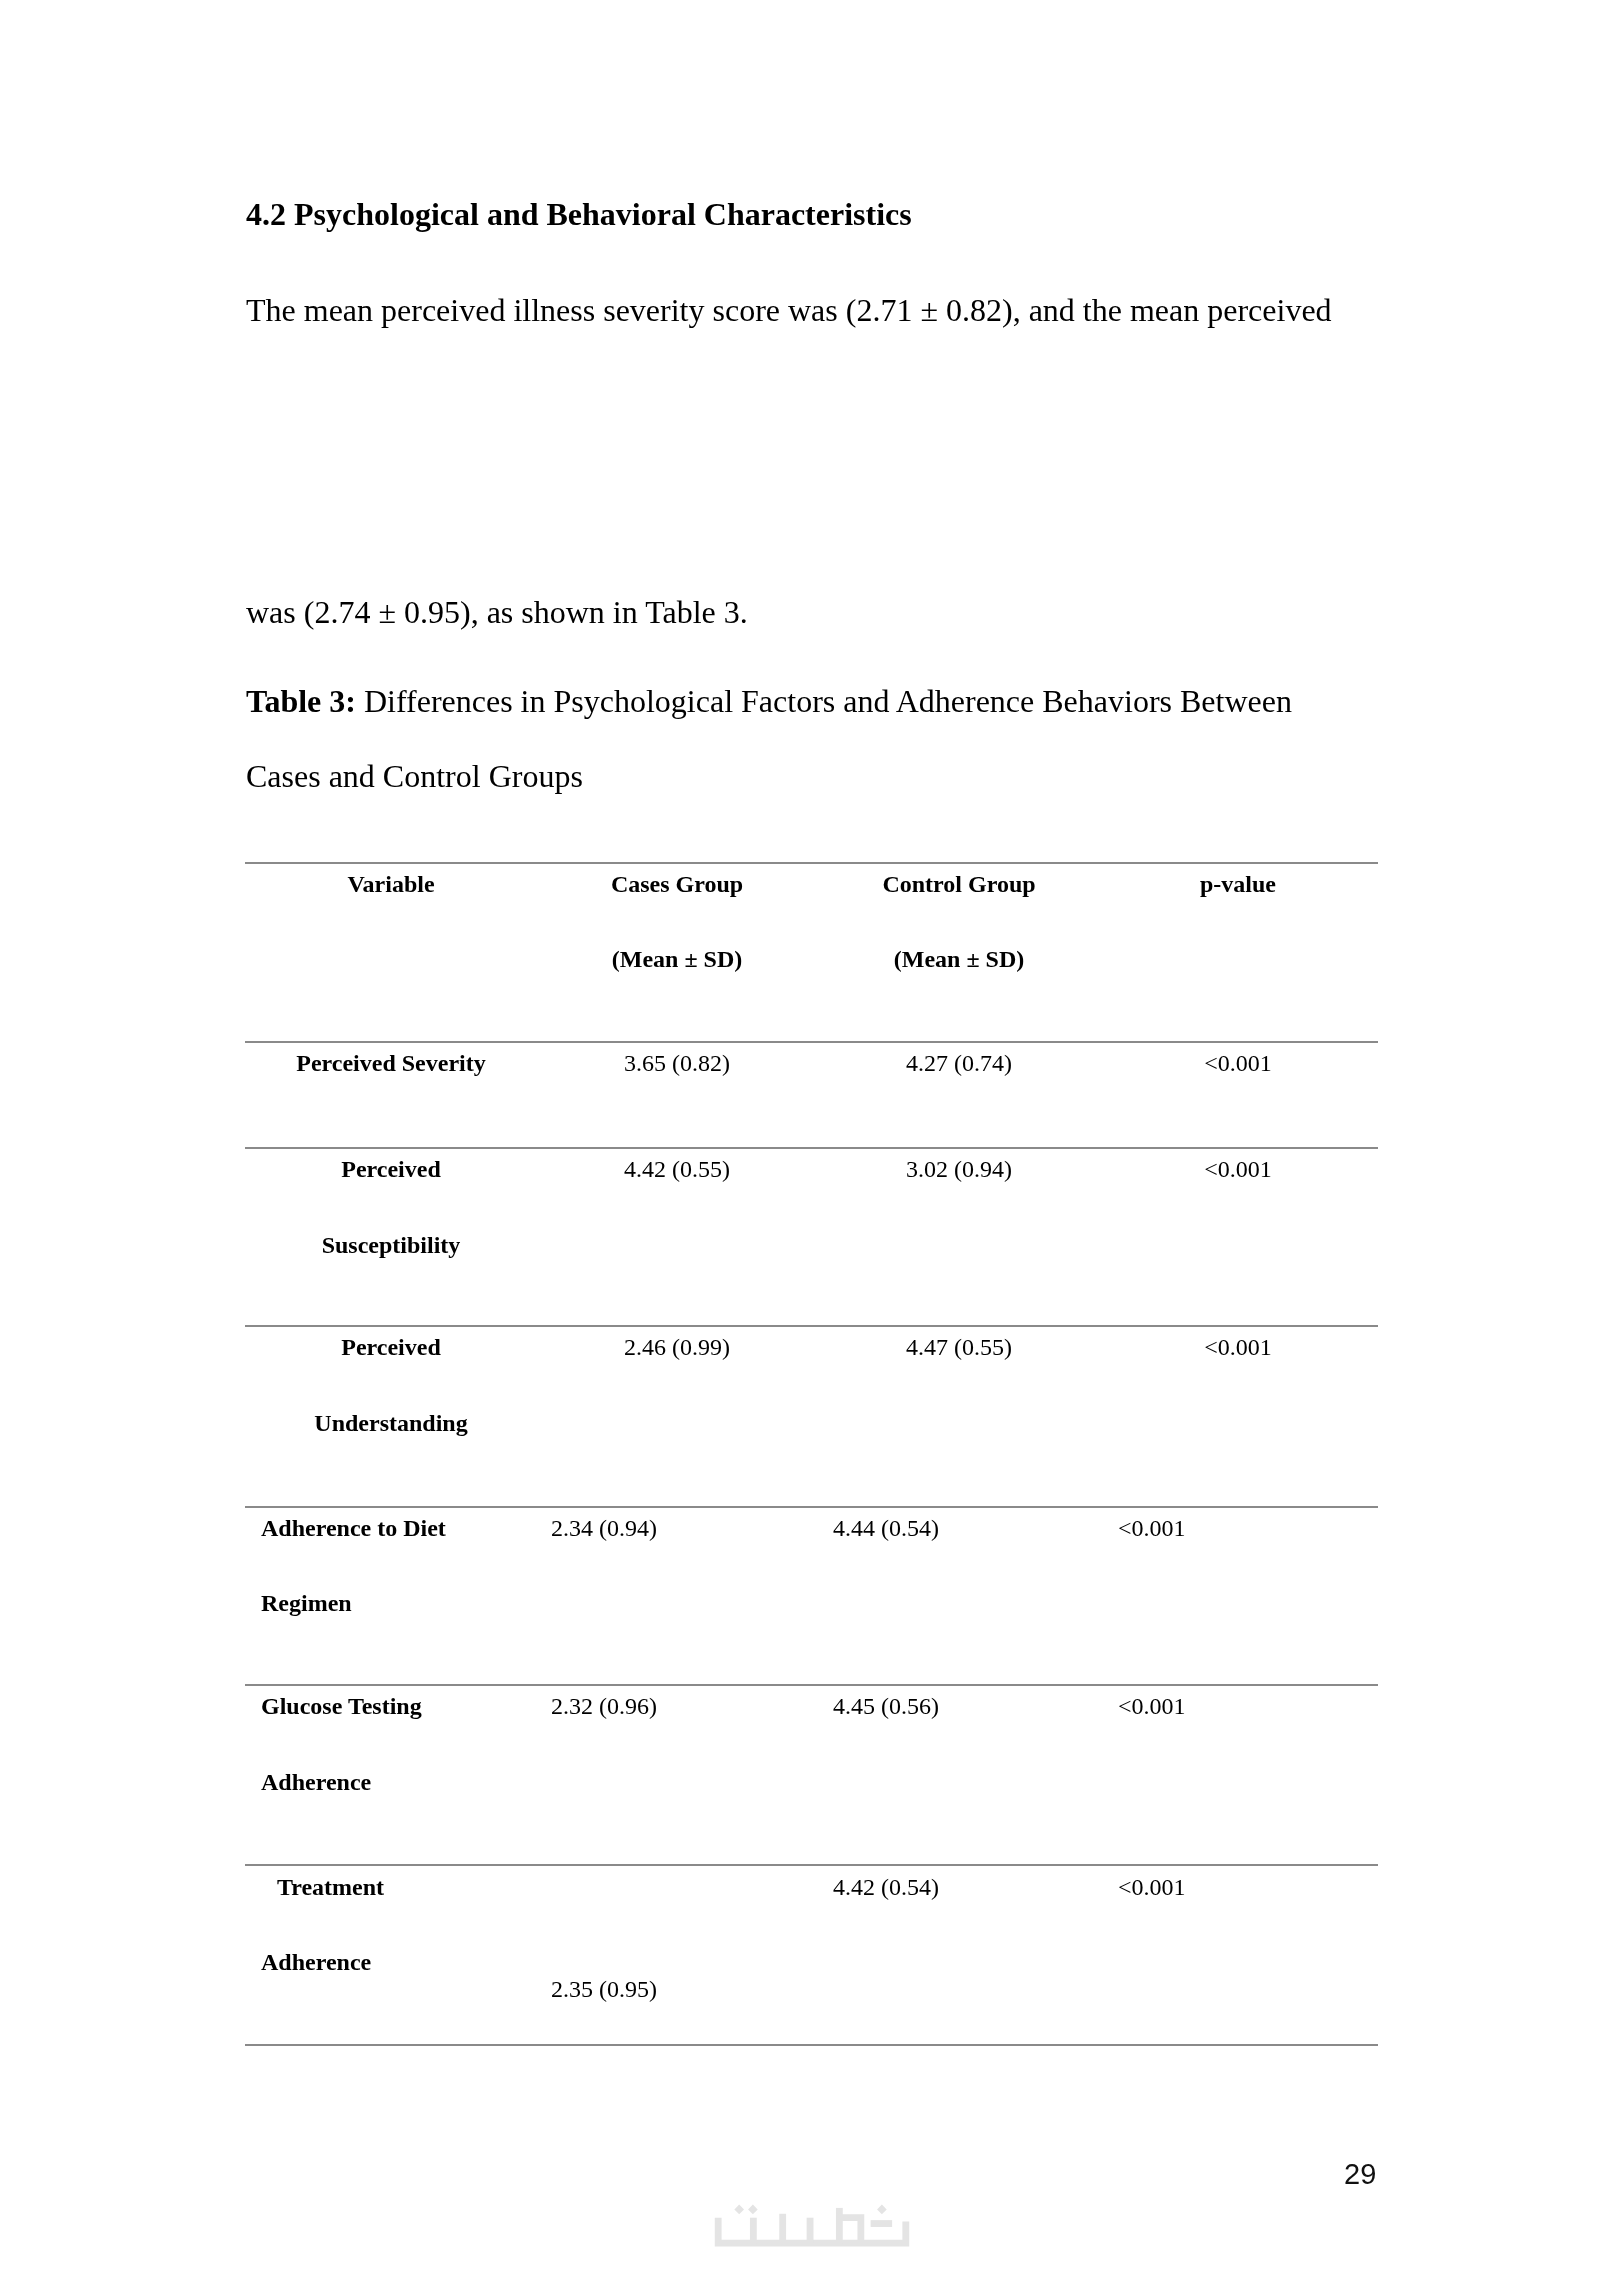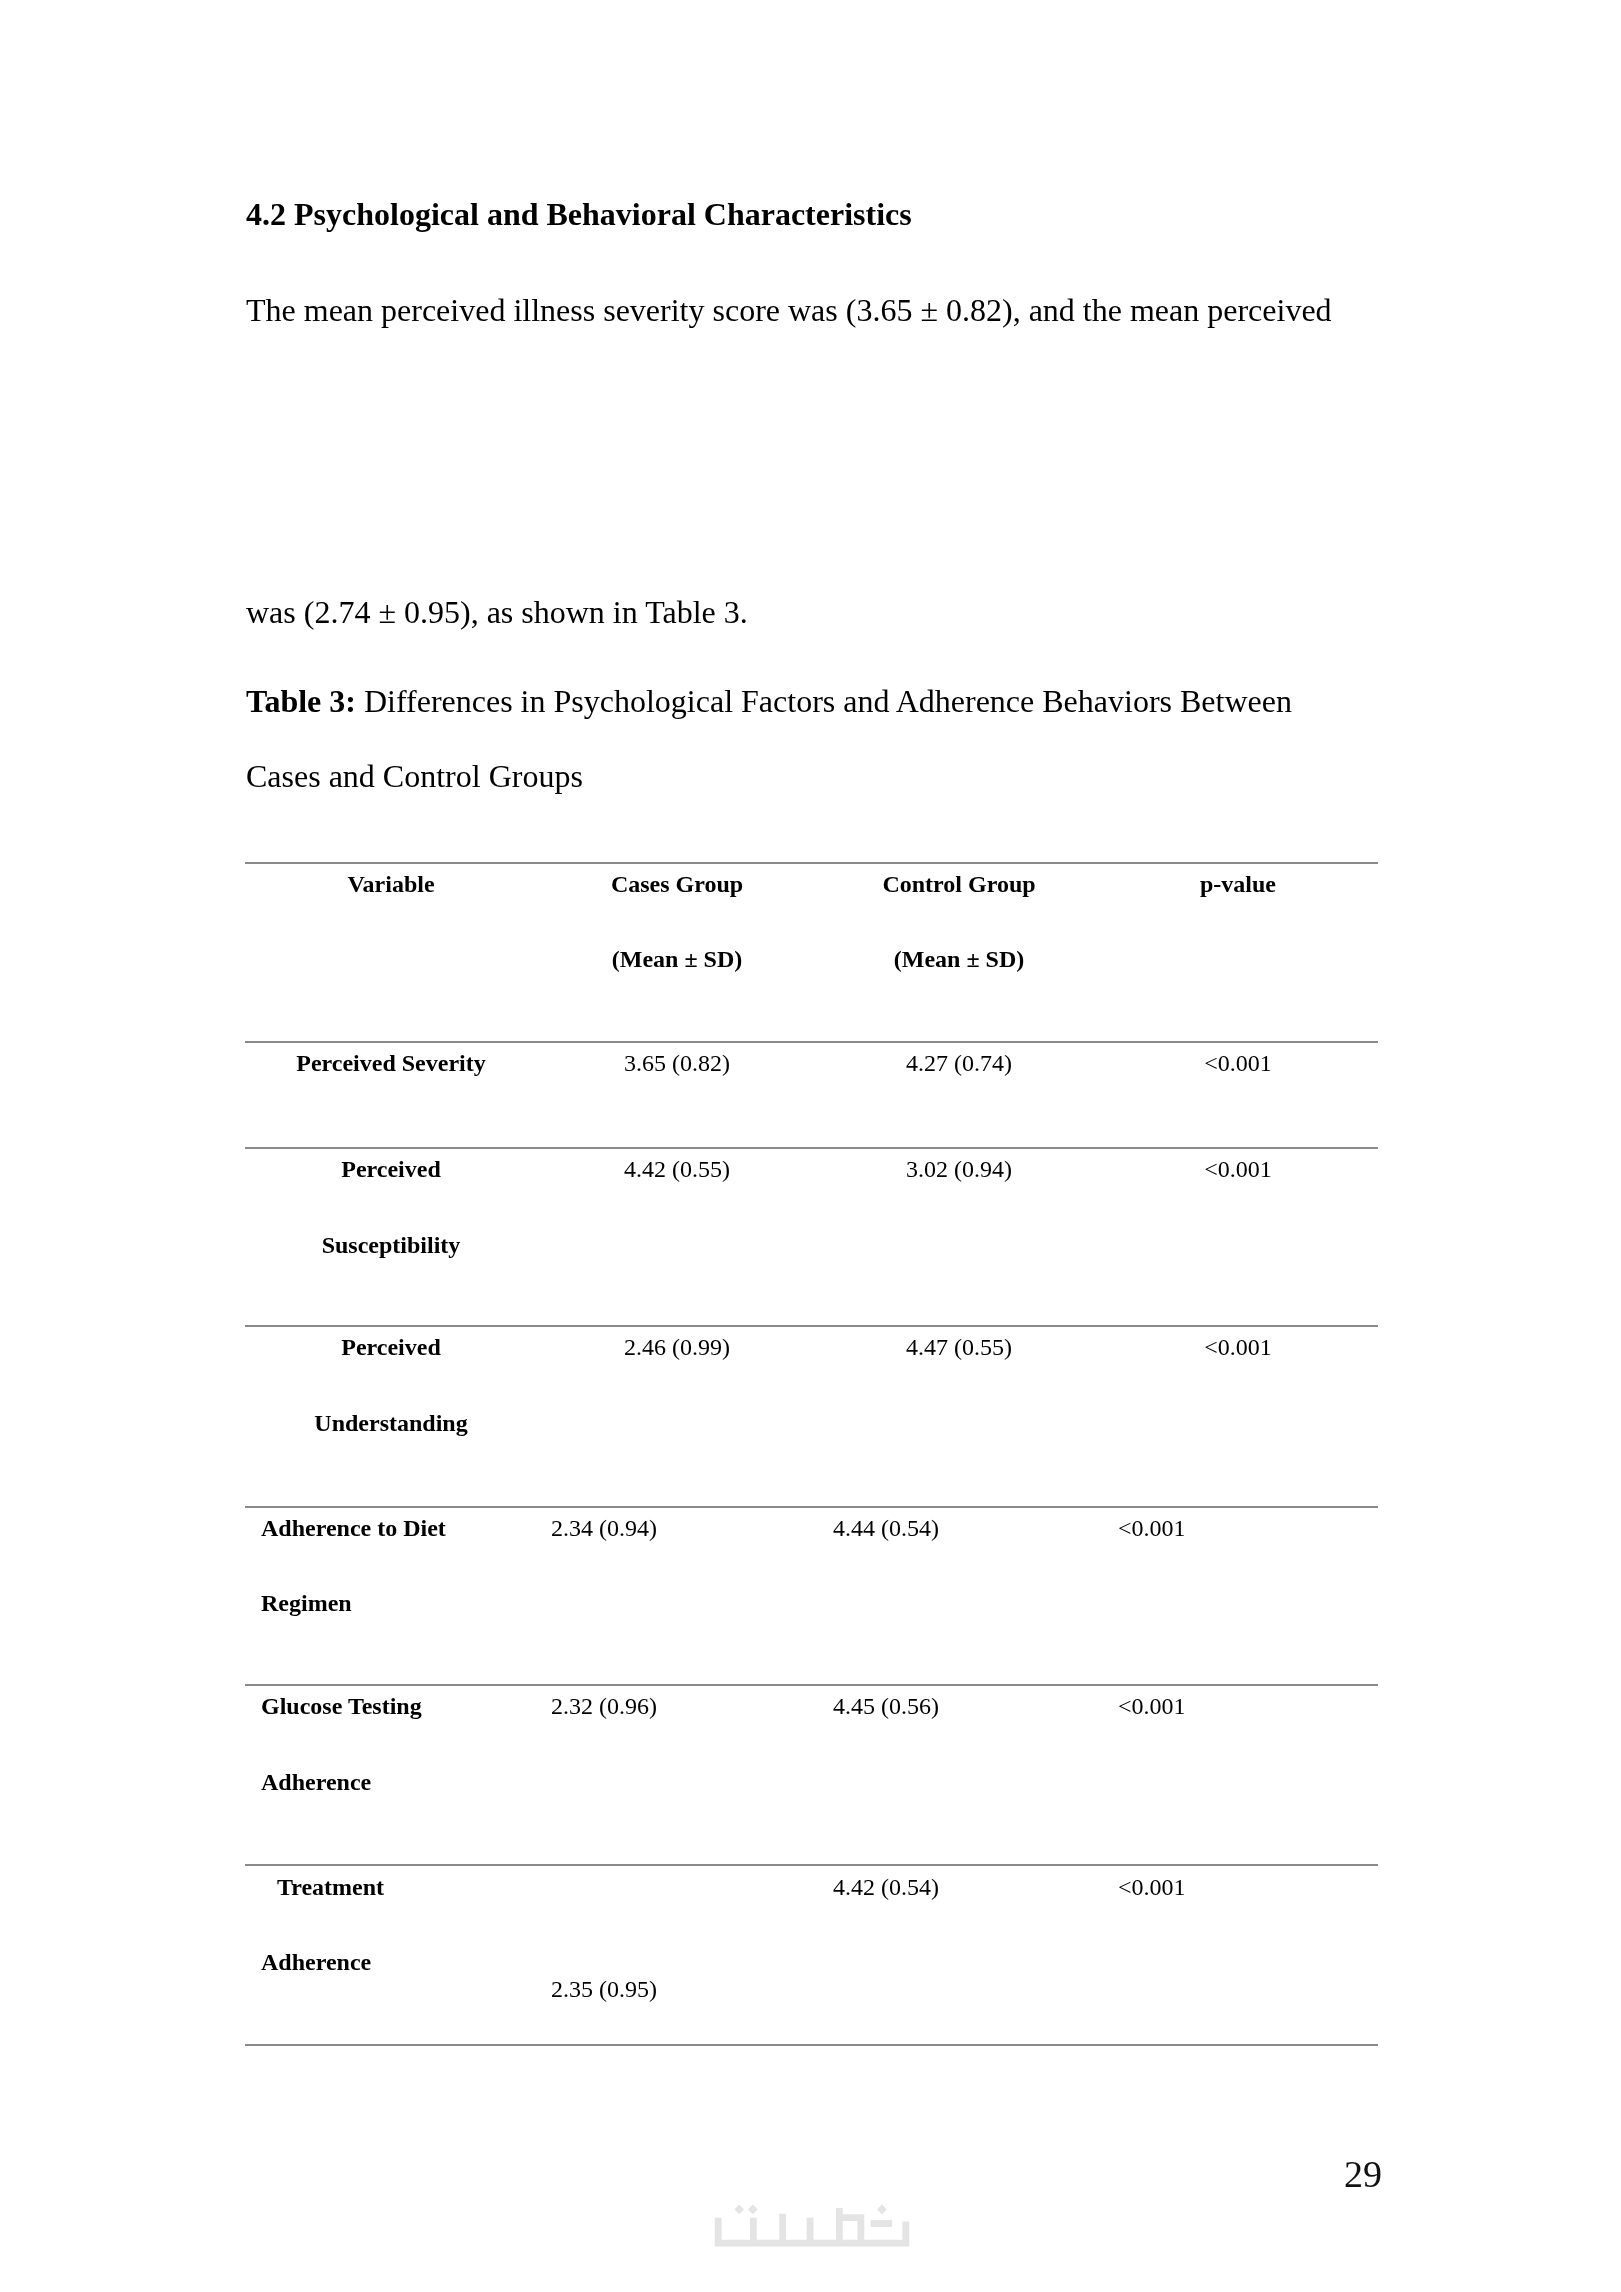--- a/index.html
+++ b/index.html
@@ -9,32 +9,32 @@
   .line { position: absolute; left: 246px; font-size: 32px; line-height: 75px; height: 75px; white-space: pre; }
   .bold { font-weight: bold; }
   #heading { top: 177px; }
   .para-line { }
   .caption-line { }
   .hr { position: absolute; left: 245px; width: 1133px; height: 2px; background: #8a8a8a; }
   .cell { position: absolute; font-size: 24px; line-height: 75px; white-space: pre; }
   .cell.center { transform: translateX(-50%); text-align: center; }
   .hdr { font-weight: bold; }
   .var { font-weight: bold; }
-  .pagenum { position: absolute; left: 1344px; top: 2155px; font-family: Liberation Serif, serif;
-             font-size: 38px; line-height: 39px; color: #111; }
+  .pagenum { position: absolute; left: 1344px; top: 2155px; font-family: Liberation Sans, sans-serif;
+             font-size: 29px; line-height: 39px; color: #111; }
   .watermark { position: absolute; left: 714px; top: 2204px; width: 196px; height: 43px; }
 </style>
 </head>
 <body>
 
 <div class="page">
 
   <div class="line bold" id="heading">4.2 Psychological and Behavioral Characteristics</div>
 
-  <div class="line para-line" style="top:273px">The mean perceived illness severity score was (3.65 ± 0.82), and the mean perceived</div>
+  <div class="line para-line" style="top:273px">The mean perceived illness severity score was (2.71 ± 0.82), and the mean perceived</div>
   <div class="line para-line" style="top:575px">was (2.74 ± 0.95), as shown in Table 3.</div>
 
   <div class="line caption-line" style="top:664px"><span class="bold">Table 3:</span><span> Differences in Psychological Factors and Adherence Behaviors Between</span></div>
   <div class="line caption-line" style="top:739px">Cases and Control Groups</div>
 
   <div id="table">
       <div class="hr" style="top: 862px;"></div>
       <div class="hr" style="top: 1041px;"></div>
       <div class="hr" style="top: 1147px;"></div>
       <div class="hr" style="top: 1325px;"></div>

